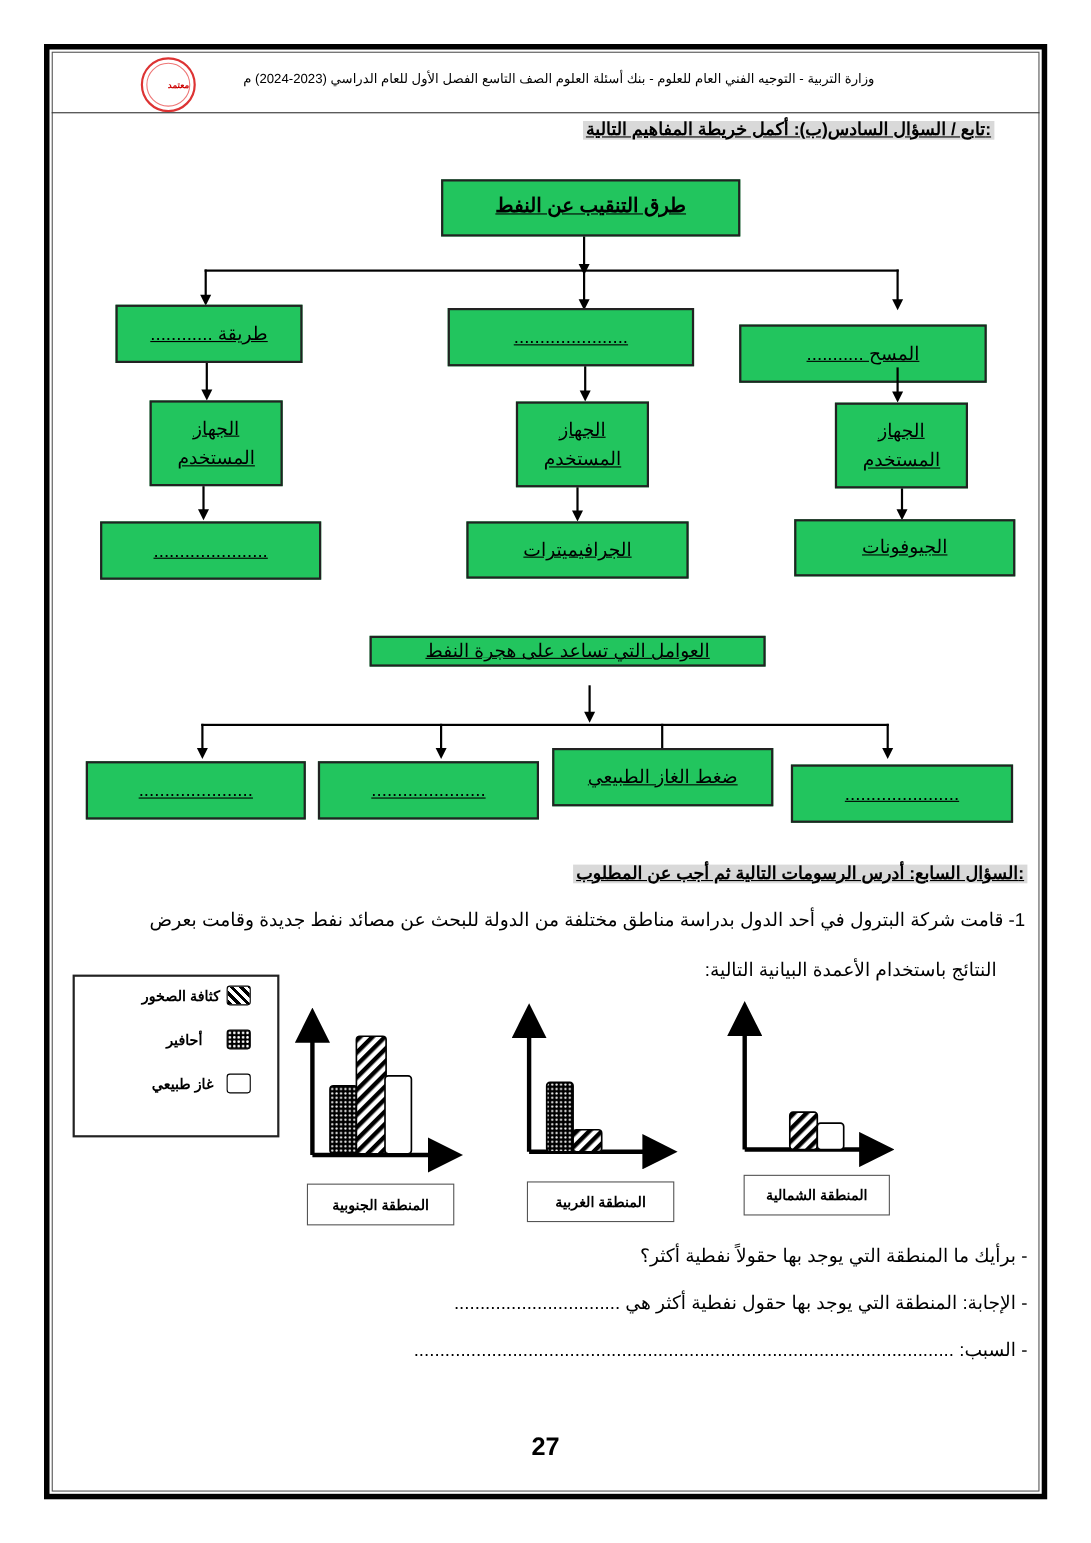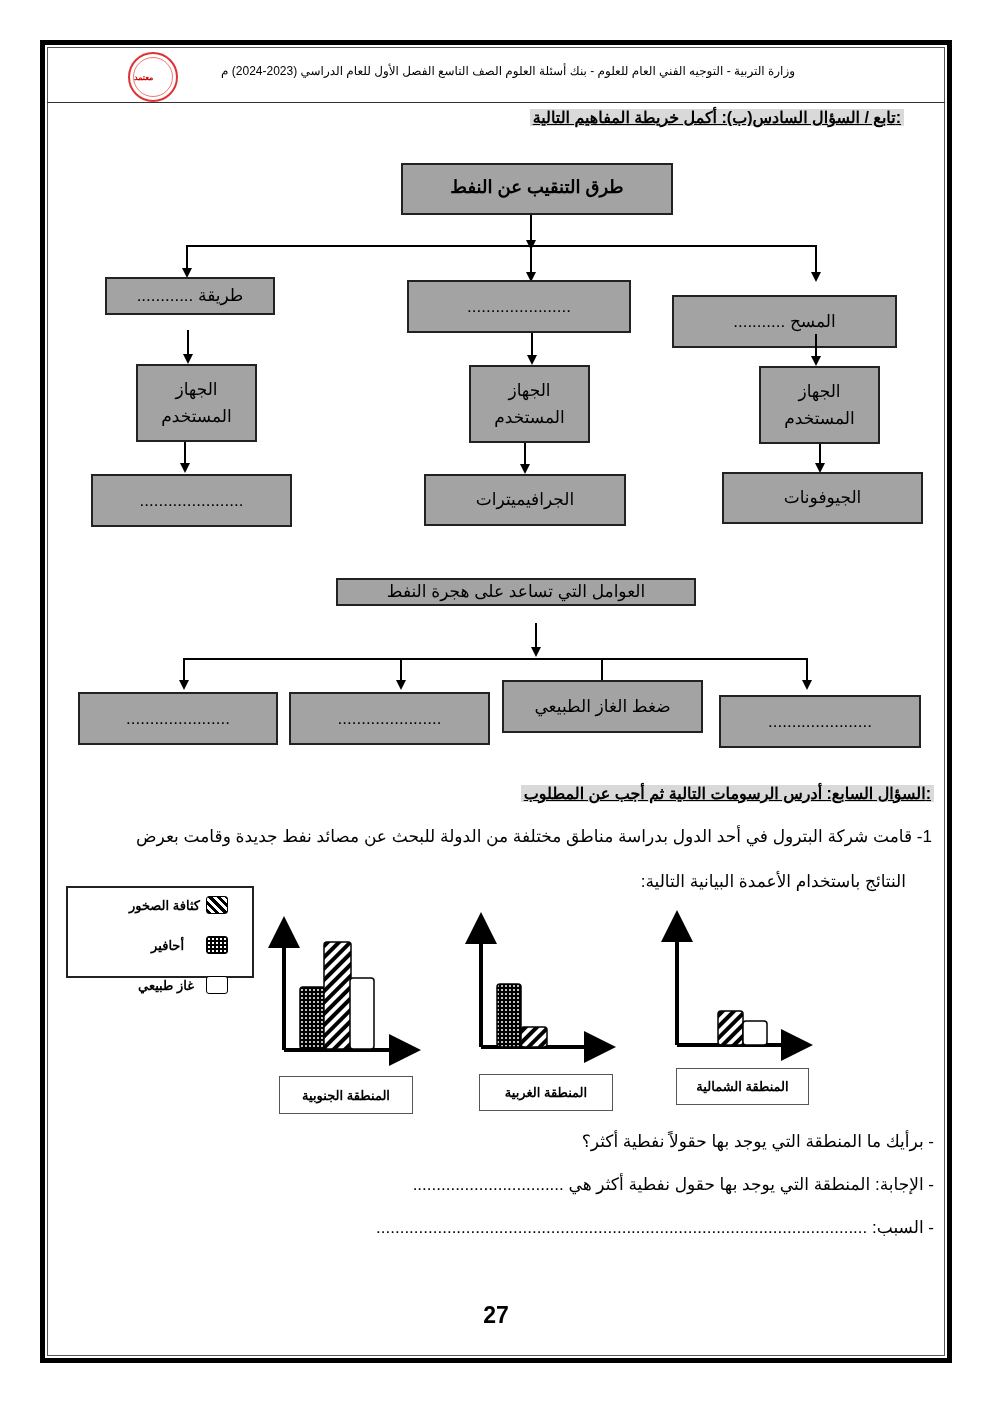--- a/index.html
+++ b/index.html
@@ -2,30 +2,30 @@
 <html><head>
 <meta charset="utf-8">
 <style>
   html, body { margin: 0; padding: 0; background: #ffffff; }
   body { width: 992px; height: 1403px; position: relative; font-family: "Liberation Sans", sans-serif; color: #000; overflow: hidden; }
   .frame-outer { position: absolute; left: 40px; top: 40px; width: 912px; height: 1323px; border: 5px solid #000; box-sizing: border-box; }
   .frame-inner { position: absolute; left: 47px; top: 47px; width: 898px; height: 1309px; border: 1px solid #555; box-sizing: border-box; }
   .abs { position: absolute; }
   .header-text { left: 215px; top: 64px; width: 580px; text-align: right; direction: rtl; font-size: 12px; white-space: nowrap; }
   .stamp { left: 128px; top: 52px; width: 50px; height: 50px; border-radius: 50%; border: 2px solid #d33; box-sizing: border-box; display: flex; align-items: center; justify-content: center; }
-  .stamp-inner { width: 38px; height: 38px; border-radius: 50%; border: 1px solid #e77; display:flex; align-items:center; justify-content:flex-start; }
+  .stamp-inner { width: 38px; height: 38px; border-radius: 50%; border: 1px solid #e77; display:flex; align-items:center; justify-content:flex-end; }
   .stamp-label { color: #c00; font-size: 8px; font-weight: bold; }
   .header-rule { left: 47px; top: 102px; width: 898px; height: 0; border-top: 1px solid #333; }
   .section-title { direction: rtl; font-size: 16px; font-weight: bold; text-decoration: underline; background: #d9d9d9; padding: 0 3px; white-space: nowrap; }
-  .box { position: absolute; border: 2px solid #222; box-sizing: border-box; background: #a3a3a3; display: flex; align-items: center; justify-content: center; text-align: center; direction: rtl; font-size: 17px; line-height: 1.6; }
+  .box { position: absolute; border: 2px solid #222; box-sizing: border-box; background: #22c55e; display: flex; align-items: center; justify-content: center; text-align: center; direction: rtl; font-size: 17px; line-height: 1.6; text-decoration: underline; }
   .box.bold { font-weight: bold; font-size: 18px; align-items: flex-start; padding-top: 8px; }
   .line { position: absolute; background: #000; }
   .arrow { position: absolute; width: 0; height: 0; border-left: 5px solid transparent; border-right: 5px solid transparent; border-top: 10px solid #000; }
   .para { direction: rtl; font-size: 17px; white-space: nowrap; }
-  .legend-box { left: 66px; top: 886px; width: 188px; height: 92px; border: 2px solid #222; box-sizing: border-box; }
+  .legend-box { left: 66px; top: 886px; width: 188px; height: 148px; border: 2px solid #222; box-sizing: border-box; }
   .legend-row { position: absolute; right: 24px; direction: rtl; display: flex; align-items: center; gap: 6px; font-size: 13px; font-weight: bold; }
   .swatch { width: 22px; height: 18px; border: 1.5px solid #000; border-radius: 3px; box-sizing: border-box; }
   .sw-hatch { background: repeating-linear-gradient(45deg, #000 0 3px, #fff 3px 6px); }
   .sw-check { background-color: #000; background-image: radial-gradient(#fff 1px, transparent 1.3px); background-size: 4px 4px; }
   .sw-plain { background: #fff; }
   .region-label { position: absolute; border: 1.5px solid #555; box-sizing: border-box; display: flex; align-items: center; justify-content: center; direction: rtl; font-size: 13px; font-weight: bold; }
   .page-num { left: 0; width: 992px; top: 1302px; text-align: center; font-size: 23px; font-weight: bold; }
 </style>
 </head>
 <body>
@@ -51,21 +51,21 @@
 <div class="line" style="left:530px; top:215px; width:2px; height:30px;"></div>
 <div class="arrow" style="left:526px; top:240px;"></div>
 <div class="line" style="left:186px; top:245px; width:631px; height:2px;"></div>
 <div class="line" style="left:186px; top:245px; width:2px; height:27px;"></div>
 <div class="arrow" style="left:182px; top:268px;"></div>
 <div class="line" style="left:530px; top:245px; width:2px; height:30px;"></div>
 <div class="arrow" style="left:526px; top:272px;"></div>
 <div class="line" style="left:815px; top:245px; width:2px; height:30px;"></div>
 <div class="arrow" style="left:811px; top:272px;"></div>
 
-<div class="box" style="left:105px; top:277px; width:170px; height:38px;">
+<div class="box" style="left:105px; top:277px; width:170px; height:53px;">
   <span>طريقة ............</span>
 </div>
 <div class="box" style="left:407px; top:280px; width:224px; height:53px;">
   <span>......................</span>
 </div>
 <div class="box" style="left:672px; top:281px; width:225px; height:53px;margin-top:14px;">
   <span>المسح ...........</span>
 </div>
 
 <div class="line" style="left:187px; top:330px; width:2px; height:25px;"></div>

